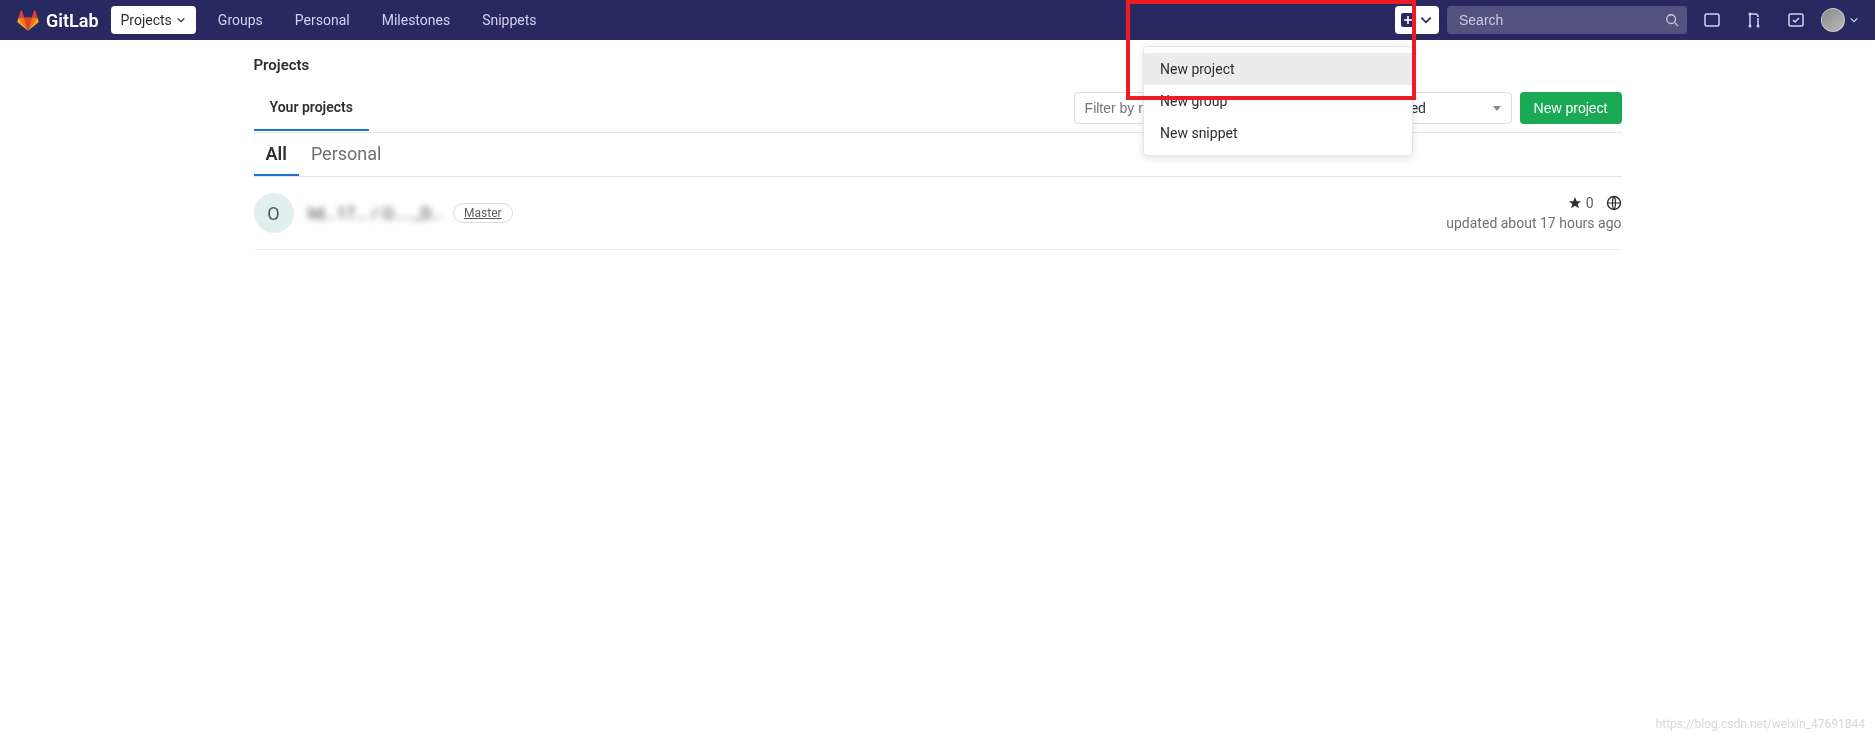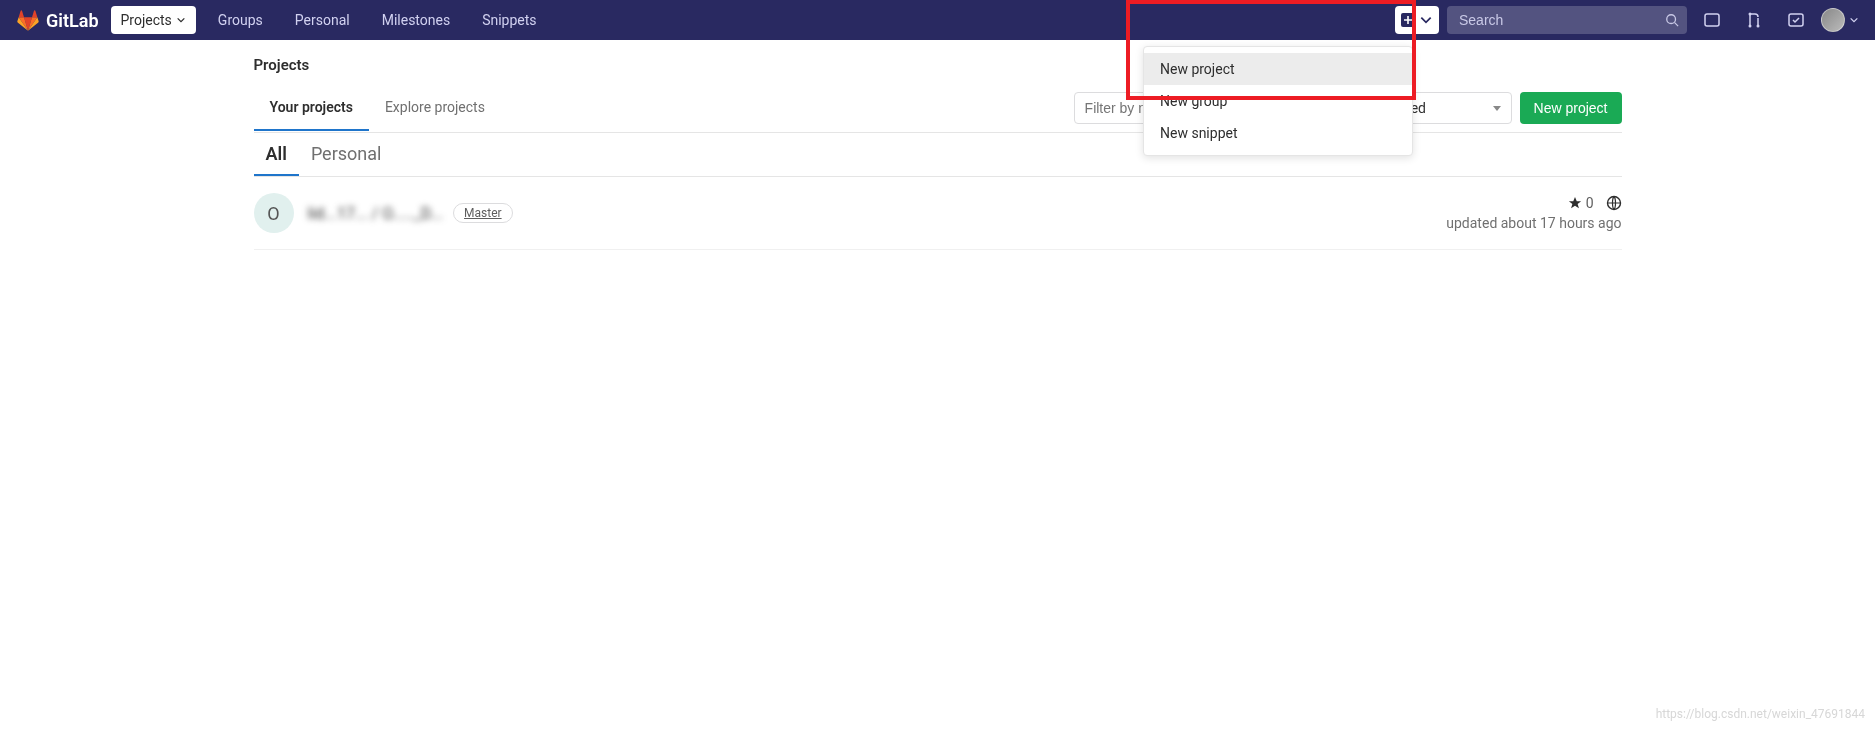--- a/index.html
+++ b/index.html
@@ -50,21 +50,21 @@
   .subtab.active { color: #2e2e2e; font-weight: 600; border-bottom-color: #1f75cb; }
   
   .proj-row { display: flex; align-items: center; padding: 16px 0; border-bottom: 1px solid #f0f0f0; }
   .proj-avatar { width: 40px; height: 40px; border-radius: 50%; background: #e1f0ee; display: flex; align-items: center; justify-content: center; font-size: 18px; color: #555; margin-right: 14px; }
   .proj-name { font-size: 16px; color: #2e2e2e; filter: blur(3px); }
   .badge { border: 1px solid #dcdcde; border-radius: 12px; padding: 2px 10px; font-size: 12px; color: #5e5e5e; margin-left: 10px; text-decoration: underline; }
   .proj-right { margin-left: auto; text-align: right; }
   .proj-stats { display: flex; align-items: center; gap: 12px; justify-content: flex-end; color: #5e5e5e; font-size: 14px; }
   .proj-updated { color: #707070; font-size: 14px; margin-top: 4px; }
   
-  .watermark { position: fixed; bottom: 14px; right: 10px; color: #d7d7d7; font-size: 12px; user-select: none; }
+  .watermark { position: fixed; bottom: 4px; right: 10px; color: #d7d7d7; font-size: 12px; user-select: none; }
 </style>
 </head>
 <body>
 
 <div class="navbar">
   <div class="nav-left">
     <div class="logo">
       <svg viewBox="0 0 36 36">
           <path fill="#e24329" d="M18 34L24 14H12z"></path>
           <path fill="#fc6d26" d="M18 34L12 14H4z"></path>
@@ -138,21 +138,20 @@
   <div class="dropdown-item selected">New project</div>
   <div class="dropdown-item">New group</div>
   <div class="dropdown-item">New snippet</div>
 </div>
 
 <div class="container">
   <div class="page-title-row">Projects</div>
 
   <div class="tabs-row">
     <div class="tab active">Your projects</div>
-    <div class="tab">Explore projects</div>
     <div class="tabs-right">
       <input class="filter-input" placeholder="Filter by name..." style="">
       <div class="sort-select">
         <span>Last updated</span>
       </div>
       <button class="new-proj-btn">New project</button>
     </div>
   </div>
 
   <div class="subtabs">

